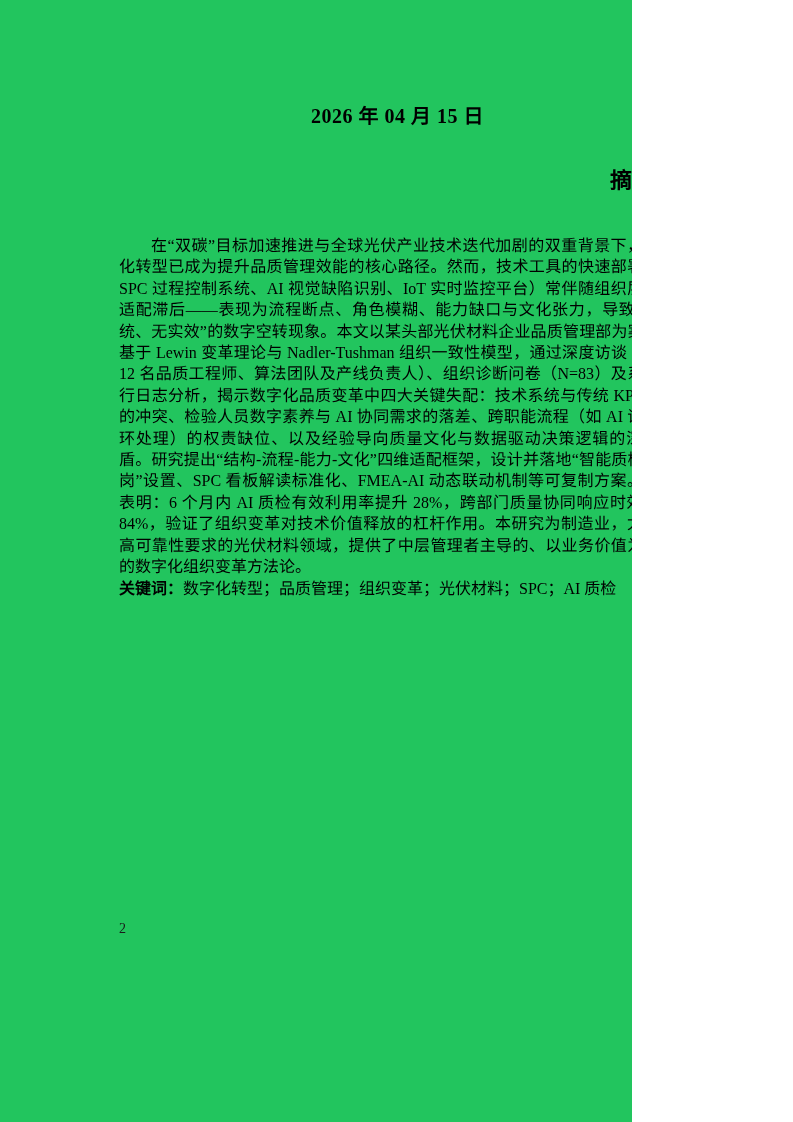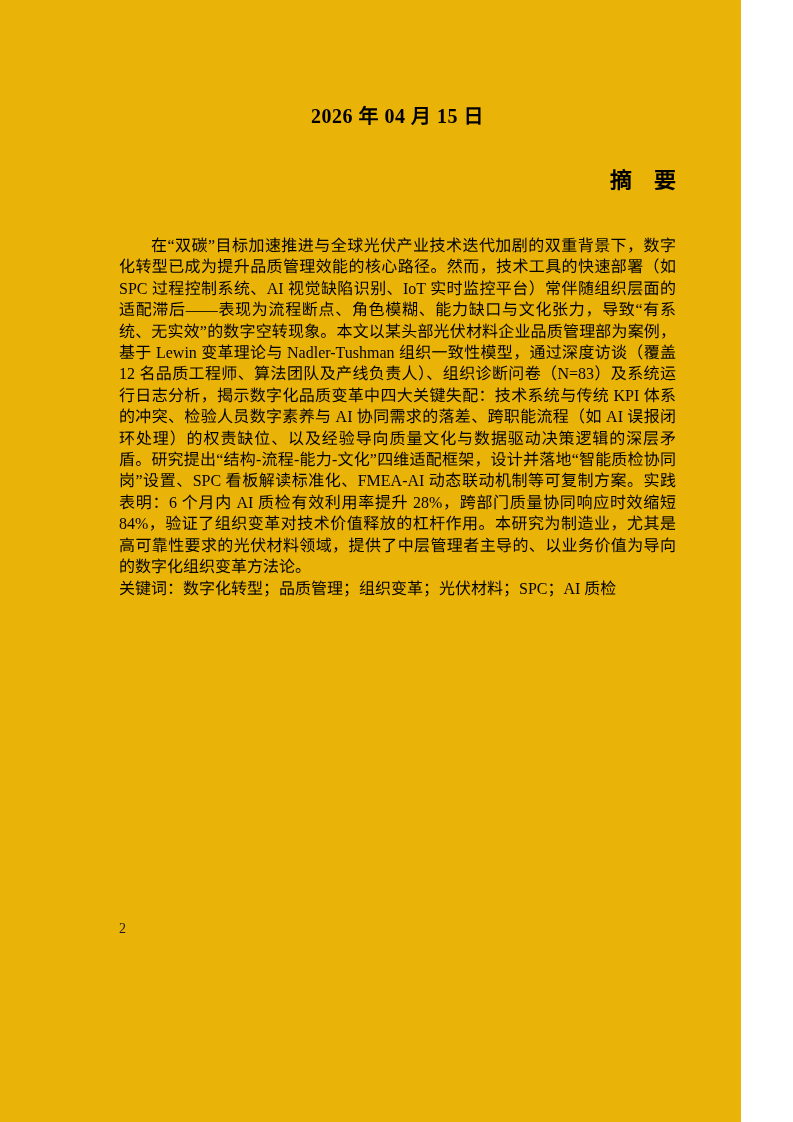--- a/index.html
+++ b/index.html
@@ -5,23 +5,23 @@
   * { margin: 0; padding: 0; box-sizing: border-box; }
   html, body {
     width: 793px;
     height: 1122px;
     font-family: "Liberation Serif", "DejaVu Serif", serif;
   }
   body { background: #ffffff; color: #000000; }
 
   .sheet {
     position: relative;
-    width: 741px;
+    width: 632px;
     height: 1122px;
-    background: #eab308;
+    background: #22c55e;
     overflow: hidden;
   }
 
   .date-line {
     position: absolute;
     top: 100px;
     left: 119px;
     width: 557px;
     text-align: center;
     font-size: 20px;
@@ -54,21 +54,21 @@
 
   .abstract-paragraph {
     text-indent: 2em;
   }
 
   .keywords-line {
     margin: 0;
   }
 
   .keywords-label {
-    font-weight: 400;
+    font-weight: 700;
   }
 
   .page-footer {
     position: absolute;
     top: 920px;
     left: 119px;
     font-size: 14px;
     line-height: 18px;
     color: #1a1a1a;
   }

